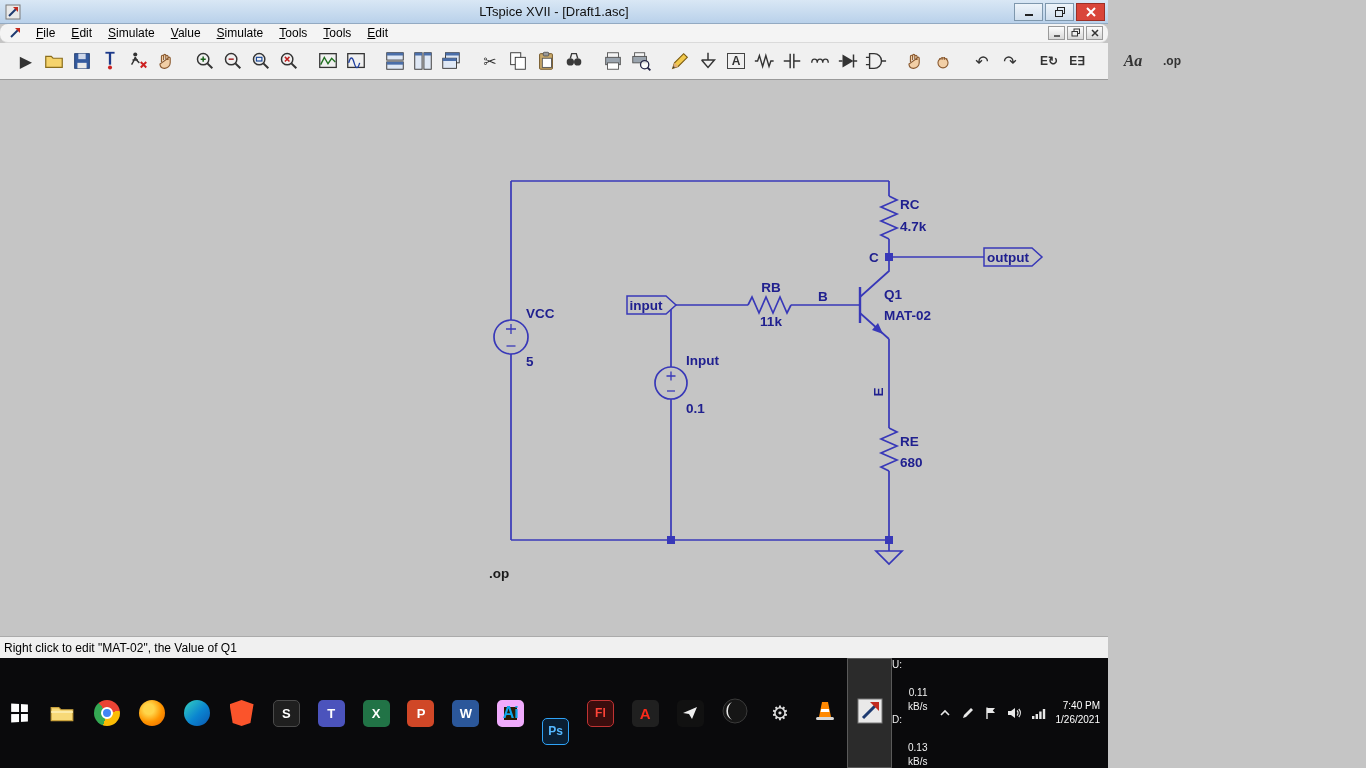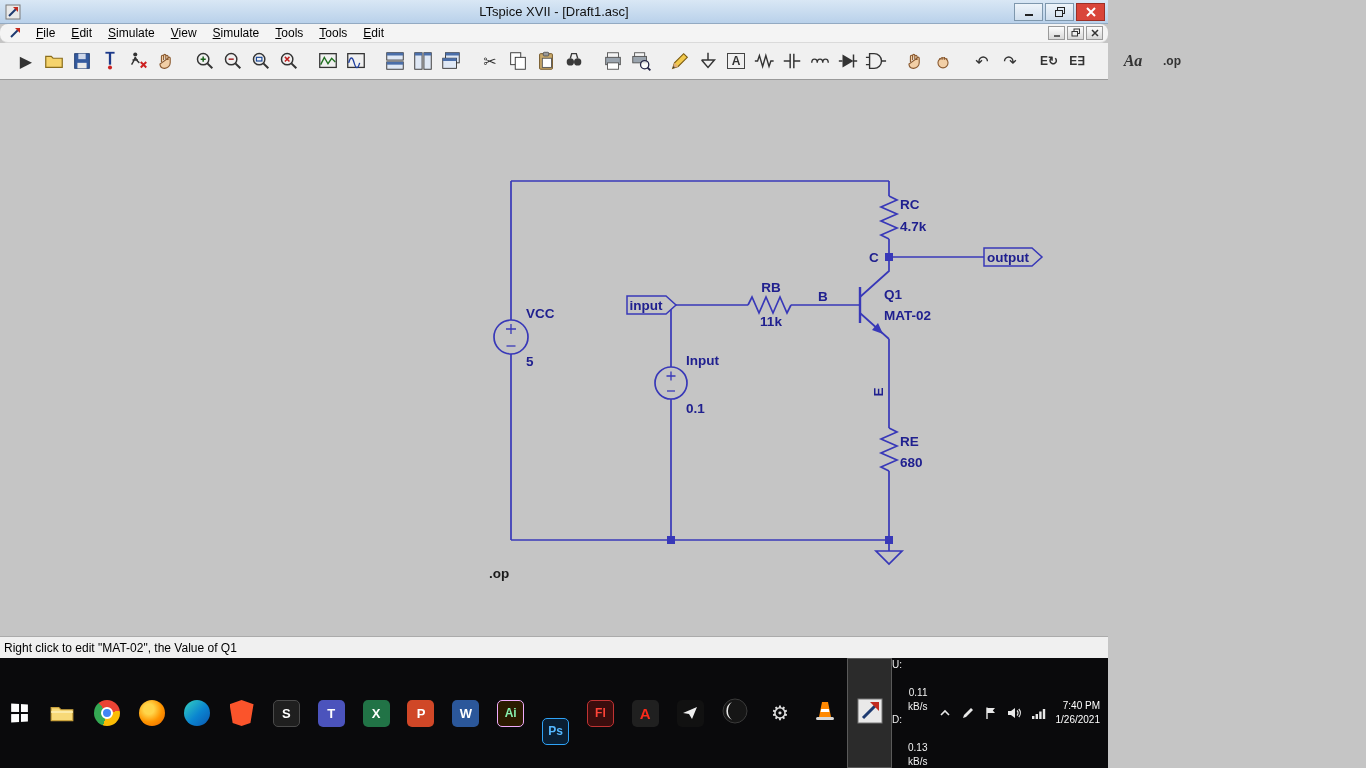--- a/index.html
+++ b/index.html
@@ -45,21 +45,21 @@
   .winlogo{display:grid;grid-template-columns:8px 8px;grid-template-rows:8px 8px;gap:2px;transform:perspective(60px) rotateY(22deg);}
   .winlogo span{background:#fff;}
   .task-item{width:52px;height:100%;display:flex;align-items:center;justify-content:center;}
   .task-item.active{background:#2b2b2b;box-shadow:inset 0 0 0 1px #5a5a5a;}
   .app-tile{width:27px;height:27px;border-radius:5px;display:flex;align-items:center;justify-content:center;font-weight:700;font-size:13px;color:#fff;}
   .tile-s{background:#1f1f1f;border:1px solid #4a4a4a;}
   .tile-teams{background:#4b53bc;}
   .tile-excel{background:#217346;}
   .tile-ppt{background:#d04727;}
   .tile-word{background:#2b579a;}
-  .tile-ai{background:#2a1a00;border:1px solid #f0abfc;color:#86efac;font-size:12px;}
+  .tile-ai{background:#2a1a00;border:7px solid #f0abfc;color:#0ea5e9;font-size:16px;}
   .tile-ps{background:#0a1f33;border:1px solid #2fa3f7;color:#55b8ff;font-size:12px;margin-top:36px;}
   .tile-fl{background:#3a0d0d;border:1px solid #c03333;color:#ff4438;font-size:12px;}
   .tile-acro{background:#202020;color:#fa2a1a;font-size:15px;}
   .tile-dark{background:#111;}
   .tile-gear{background:transparent;color:#ddd;font-size:20px;font-weight:400;}
   .chrome-ball{width:26px;height:26px;border-radius:50%;background:conic-gradient(from -40deg,#ea4335 0 33%,#fbbc05 33% 66%,#34a853 66% 100%);position:relative;}
   .chrome-ball span{position:absolute;left:7px;top:7px;width:12px;height:12px;border-radius:50%;background:#4285f4;border:2px solid #fff;}
   .firefox-ball{width:26px;height:26px;border-radius:50%;background:radial-gradient(circle at 38% 35%,#ffd54a 0 22%,#ff9500 55%,#e66000 100%);}
   .edge-ball{width:26px;height:26px;border-radius:50%;background:linear-gradient(135deg,#35d2c0,#0a84d0 55%,#0b57b0);}
   .brave-shield{width:24px;height:26px;background:#fb542b;clip-path:polygon(50% 0,100% 16%,87% 88%,50% 100%,13% 88%,0 16%);}
@@ -108,21 +108,21 @@
   <div class="menubar">
     <span class="menu-appicon">
       <svg width="14" height="14">
           <path d="M3,11 L11,3" stroke="#1d3a70" stroke-width="2"></path>
           <path d="M7,2 L12,2 L12,7 Z" fill="#c22a1e"></path>
         </svg>
     </span>
     <span class="menu-item">File</span>
     <span class="menu-item">Edit</span>
     <span class="menu-item">Simulate</span>
-    <span class="menu-item">View</span>
+    <span class="menu-item">Value</span>
     <span class="menu-item">Simulate</span>
     <span class="menu-item">Tools</span>
     <span class="menu-item">Tools</span>
     <span class="menu-item">Edit</span>
     <span class="mdi">
       <span class="mdi-btn">
           <svg width="10" height="10">
             <path d="M2,8 h6" stroke="#333" stroke-width="1.5"></path>
           </svg>
         </span>

